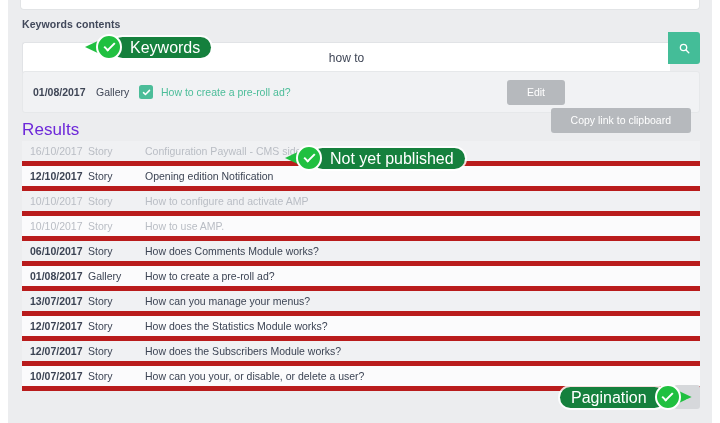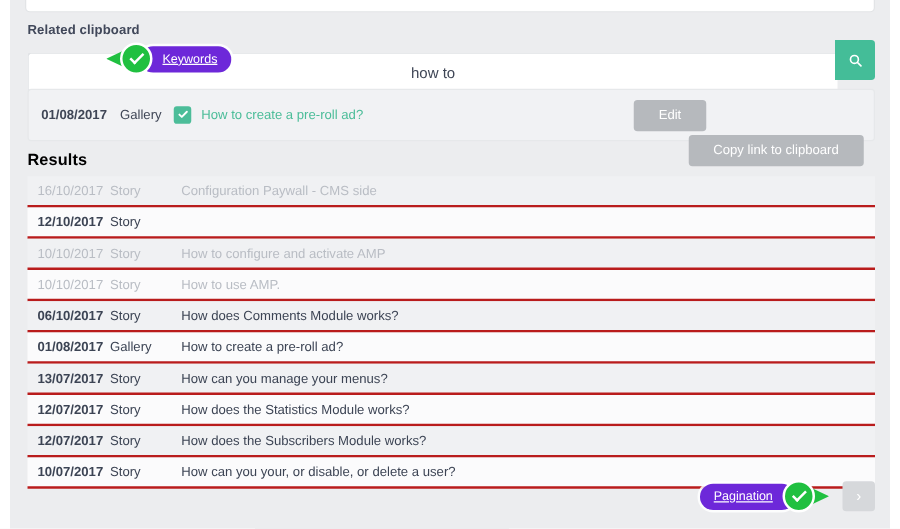--- a/index.html
+++ b/index.html
@@ -161,36 +161,36 @@
     line-height: 25px;
   }
   #edit-btn  { right: 134px; top: 8px; }
   #copy-btn  { right: 8px;   top: 8px; margin-top: 28px; }
 
   
   #results-title {
     position: absolute;
     left: 22px;
     top: 120px;
-    font-size: 13px;
-    font-weight: bold;
-    color: #000000;
+    font-size: 17px;
+    font-weight: normal;
+    color: #6d28d9;
     letter-spacing: .1px;
   }
   #results-table {
     position: absolute;
     left: 22px;
     top: 141px;
     width: 678px;
   }
   .row {
     position: relative;
     height: 25px;
     box-sizing: border-box;
-    border-bottom: 2px solid #b91c1c;
+    border-bottom: 5px solid #b91c1c;
     display: flex;
     align-items: center;
   }
   .row.alt  { background: #f0f1f3; }
   .row.plain{ background: #fbfbfc; }
   .row .c-date {
     width: 66px;
     padding-left: 8px;
     font-size: 10.5px;
     font-weight: bold;
@@ -238,30 +238,29 @@
   }
 
   
   .callout {
     position: absolute;
     display: flex;
     align-items: center;
     height: 26px;
   }
   .callout .pill {
-    background: #6d28d9;
+    background: #15803d;
     color: #ffffff;
-    font-size: 10px;
+    font-size: 16px;
     height: 21px;
     line-height: 21px;
     border-radius: 11px;
     padding: 0 11px;
     white-space: nowrap;
     box-shadow: 0 0 0 2px rgba(255,255,255,.85);
-    text-decoration: underline;
   }
   .callout .badge {
     position: relative;
     width: 26px;
     height: 26px;
     flex: 0 0 26px;
     z-index: 2;
   }
   .callout .badge .tail {
     position: absolute;
@@ -310,21 +309,21 @@
 </style>
 </head>
 <body>
 
 <div id="page">
 
   <div id="page-bg"></div>
 
   <div id="top-card"></div>
 
-  <div class="field-label">Related clipboard</div>
+  <div class="field-label">Keywords contents</div>
 
   <div id="search-row">
     <input id="search-input" type="text" value="how to" style="">
     <button id="search-btn">
       <span>
         <svg width="11" height="11" viewBox="0 0 16 16" fill="none">
           <circle cx="6.6" cy="6.6" r="4.6" stroke="#ffffff" stroke-width="1.9"></circle>
           <line x1="10.2" y1="10.2" x2="14.2" y2="14.2" stroke="#ffffff" stroke-width="2" stroke-linecap="round"></line>
         </svg>
       </span>
@@ -350,20 +349,21 @@
 
   <div id="results-table">
       <div class="row alt muted">
         <span class="c-date">16/10/2017</span>
         <span class="c-type">Story</span>
         <span class="c-title">Configuration Paywall - CMS side</span>
       </div>
       <div class="row plain">
         <span class="c-date">12/10/2017</span>
         <span class="c-type">Story</span>
+        <span class="c-title">Opening edition Notification</span>
       </div>
       <div class="row alt muted">
         <span class="c-date">10/10/2017</span>
         <span class="c-type">Story</span>
         <span class="c-title">How to configure and activate AMP</span>
       </div>
       <div class="row plain muted">
         <span class="c-date">10/10/2017</span>
         <span class="c-type">Story</span>
         <span class="c-title">How to use AMP.</span>
@@ -405,20 +405,27 @@
   </div>
 
   <div class="callout point-left" id="callout-keywords">
     <span class="badge">
       <span class="tail"></span>
         <span class="disc"></span>
     </span>
     <span class="pill">Keywords</span>
   </div>
 
+  <div class="callout point-left" id="callout-notpub">
+    <span class="badge">
+      <span class="tail"></span>
+        <span class="disc"></span>
+    </span>
+    <span class="pill">Not yet published</span>
+  </div>
 
   <div class="callout point-right" id="callout-pagination">
     <span class="pill">Pagination</span>
     <span class="badge">
       <span class="tail"></span>
         <span class="disc"></span>
     </span>
   </div>
 
 </div>

